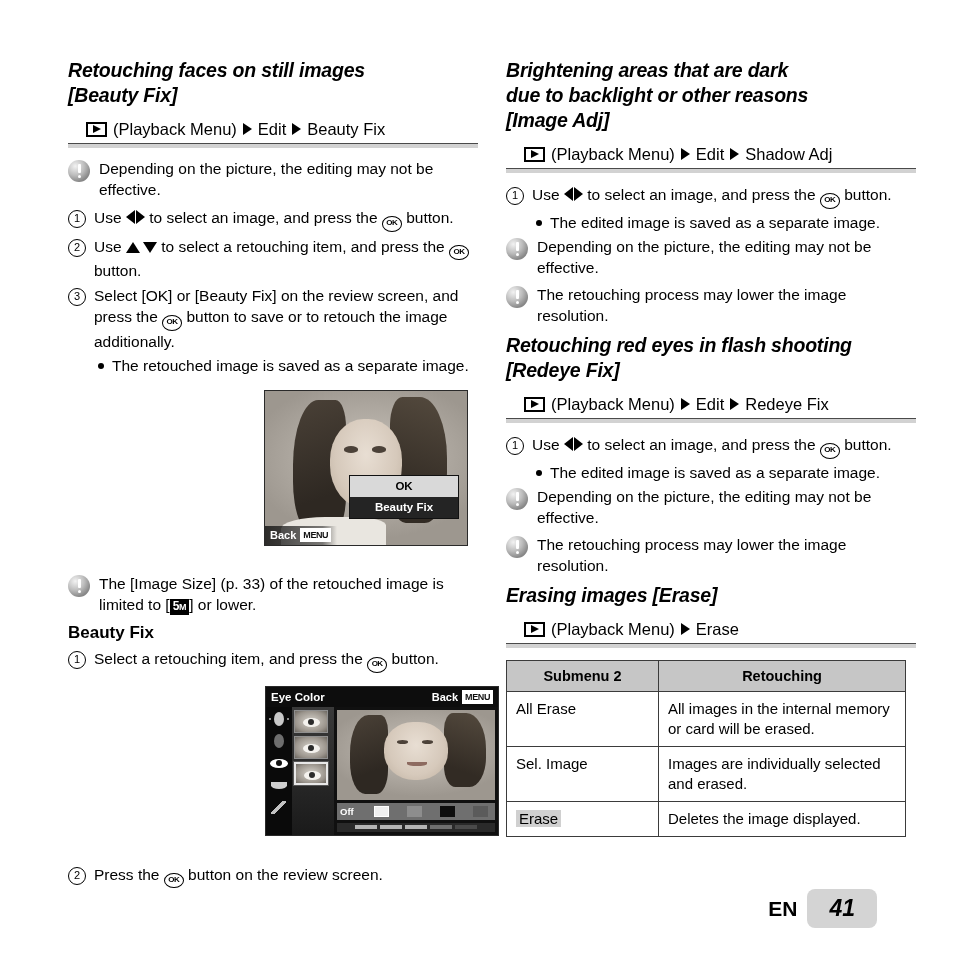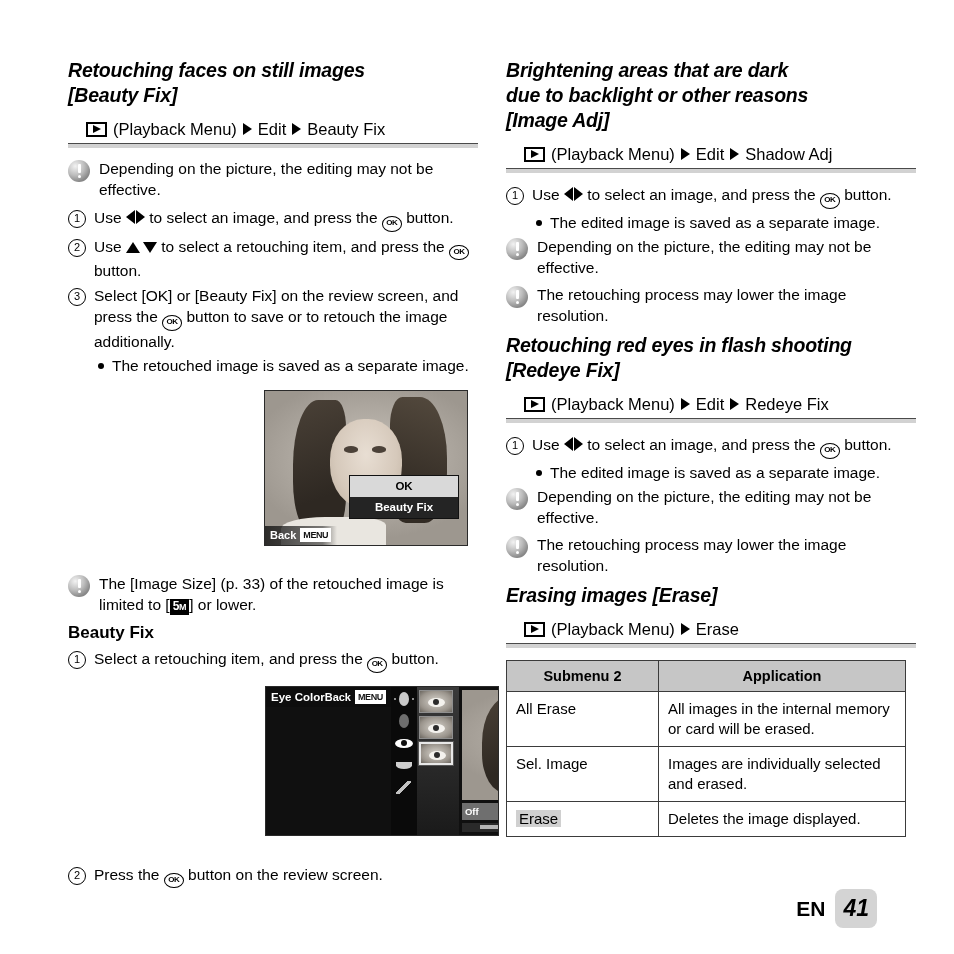--- a/index.html
+++ b/index.html
@@ -343,21 +343,21 @@
     border: 1px solid #fff;
   }
 
   
   .cam2 {
     width: 232px;
     height: 148px;
     margin: 13px 0 0 197px;
     background: #101010;
     display: flex;
-    flex-direction: row;
+    flex-direction: column;
   }
   .c2-top {
     height: 20px;
     background: #0d0d0d;
     display: flex;
     align-items: center;
     justify-content: space-between;
     padding: 0 5px;
     flex: none;
   }
@@ -575,21 +575,21 @@
     align-items: center;
     gap: 10px;
   }
   .footer .en {
     font-size: 21px;
     font-weight: bold;
   }
   .footer .pg {
     background: #d4d4d4;
     border-radius: 8px;
-    padding: 6px 8px;
+    padding: 6px 22px;
     font-size: 23px;
     font-weight: bold;
     font-style: italic;
   }
   .mt14 { margin-top: 28px; }
   .mt20 { margin-top: 20px; }
   .mt26 { margin-top: 26px; }
 </style>
 </head>
 <body>
@@ -861,21 +861,21 @@
           <span>Erase</span>
         </div>
         <div class="rule-thin"></div>
         <div class="rule-thick"></div>
       </div>
 
       <table class="erase">
         <thead>
           <tr>
             <th>Submenu 2</th>
-            <th>Application</th>
+            <th>Retouching</th>
           </tr>
         </thead>
         <tbody>
           <tr>
             <td class="c1">All Erase</td>
             <td>All images in the internal memory or card will be erased.</td>
           </tr>
           <tr>
             <td class="c1">Sel. Image</td>
             <td>Images are individually selected and erased.</td>

